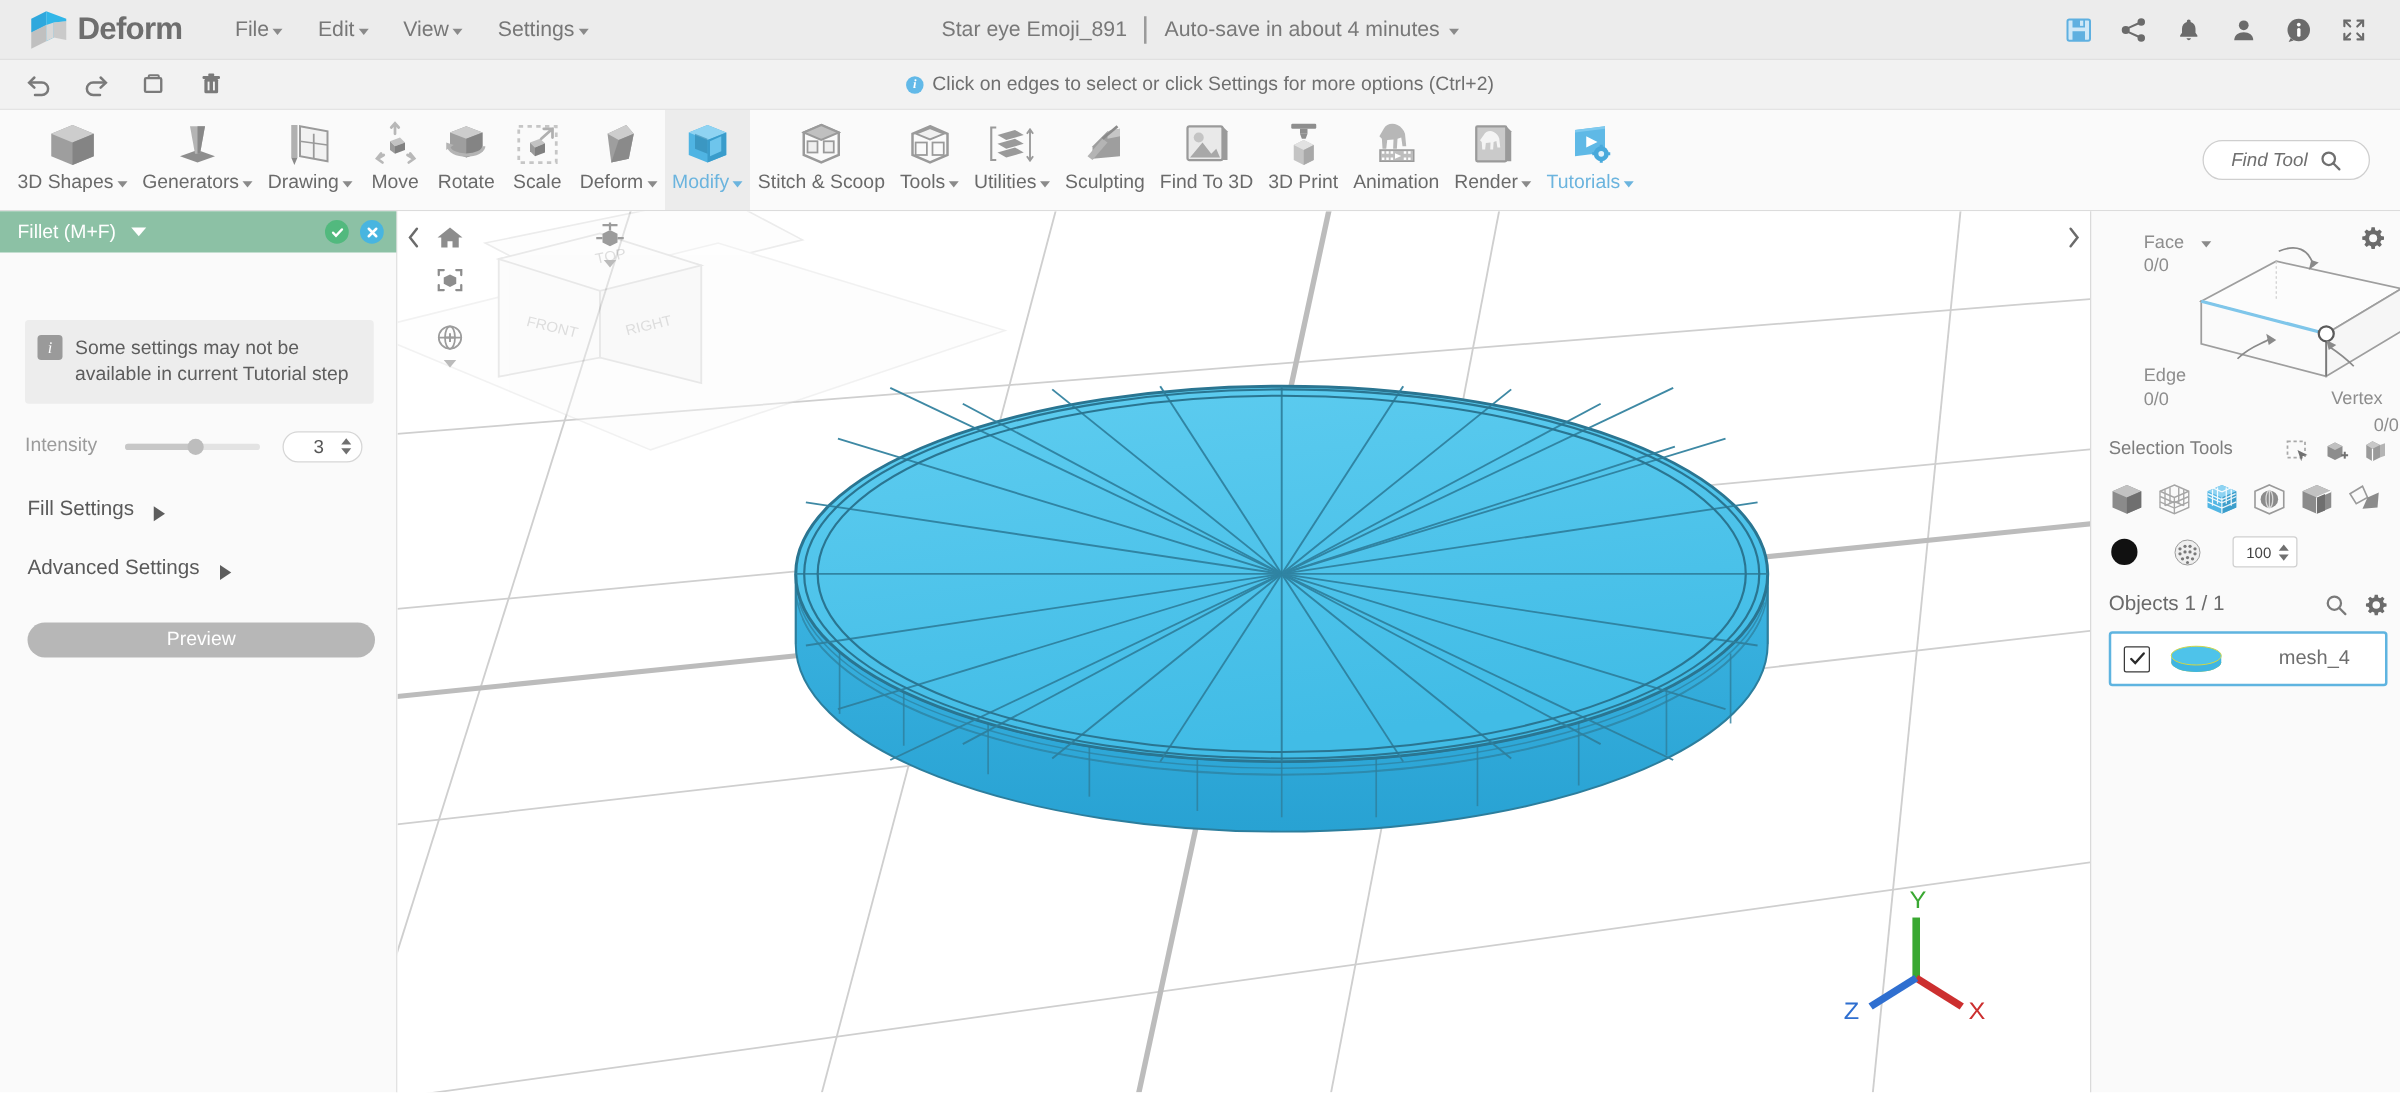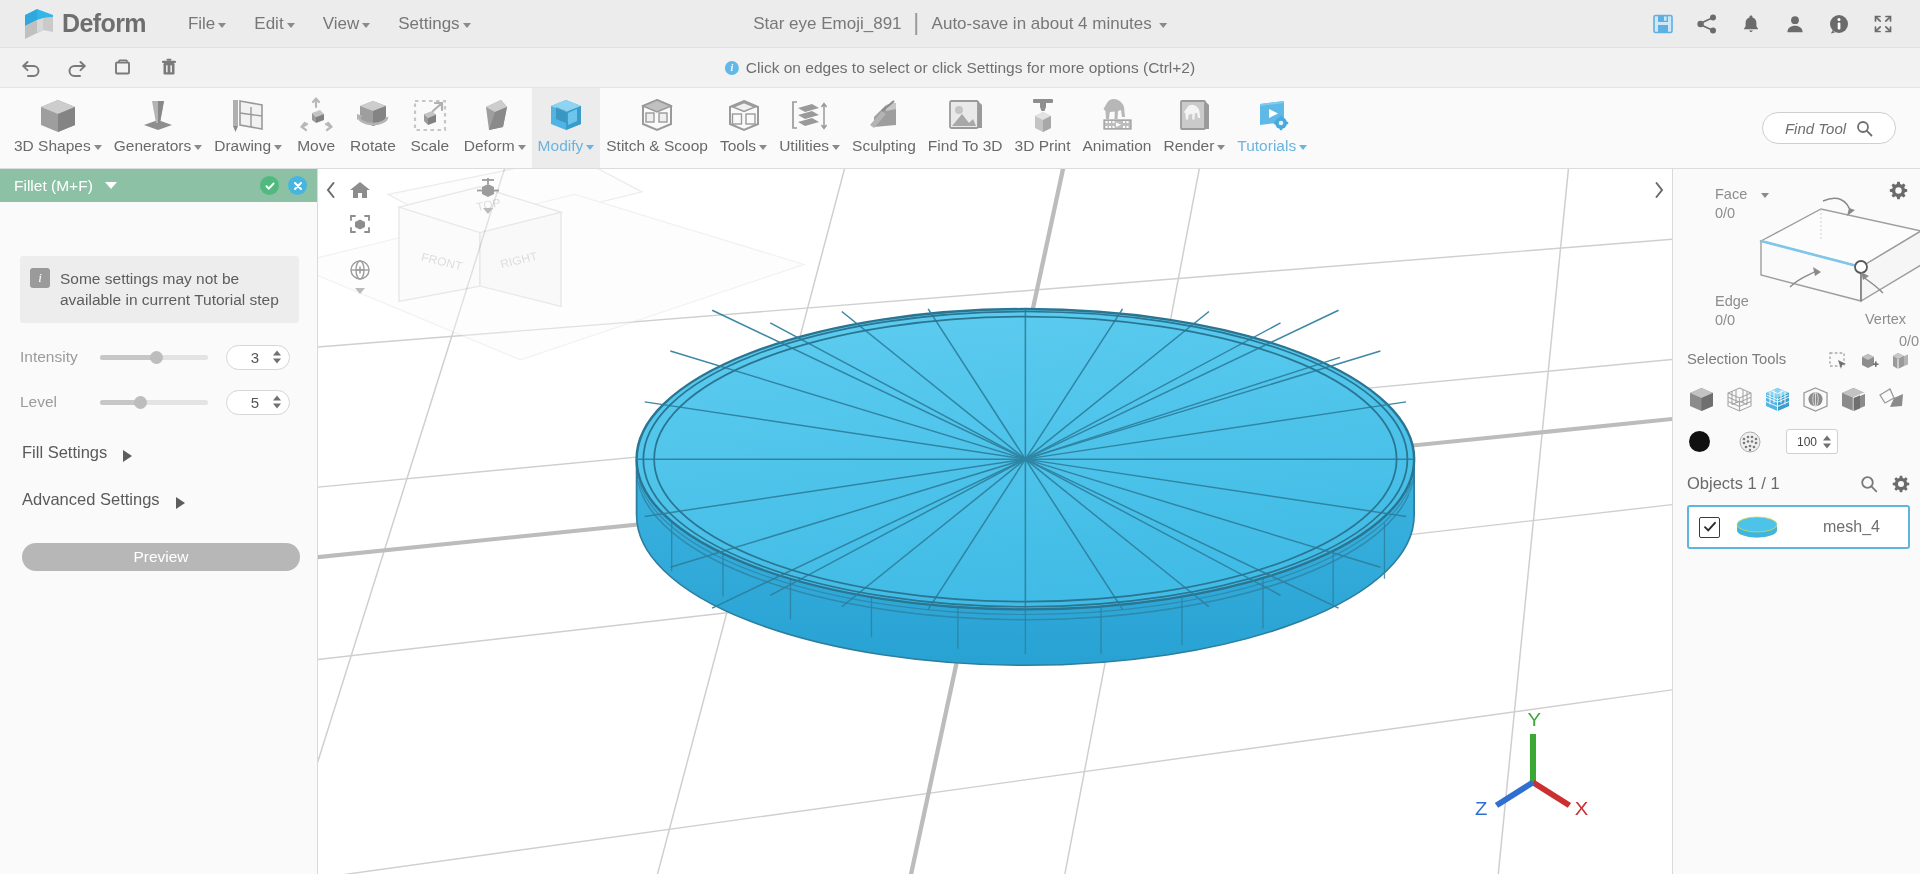--- a/index.html
+++ b/index.html
@@ -690,35 +690,20 @@
           </div>
           <div class="spin">
             <span class="spin-val">3</span>
             <span class="spin-arrows">
               <i class="sp-up"></i>
               <i class="sp-dn"></i>
             </span>
           </div>
         </div>
 
-        <div class="srow">
-          <span class="srow-label">Level</span>
-          <div class="slider">
-            <div class="slider-track"></div>
-            <div class="slider-fill" style="width:40px"></div>
-            <div class="slider-knob" style="left:34px"></div>
-          </div>
-          <div class="spin">
-            <span class="spin-val">5</span>
-            <span class="spin-arrows">
-              <i class="sp-up"></i>
-              <i class="sp-dn"></i>
-            </span>
-          </div>
-        </div>
 
         <div class="sect-row">
           <span class="sect-label">Fill Settings</span>
           <i class="caret-rt"></i>
         </div>
 
         <div class="sect-row">
           <span class="sect-label">Advanced Settings</span>
           <i class="caret-rt"></i>
         </div>

